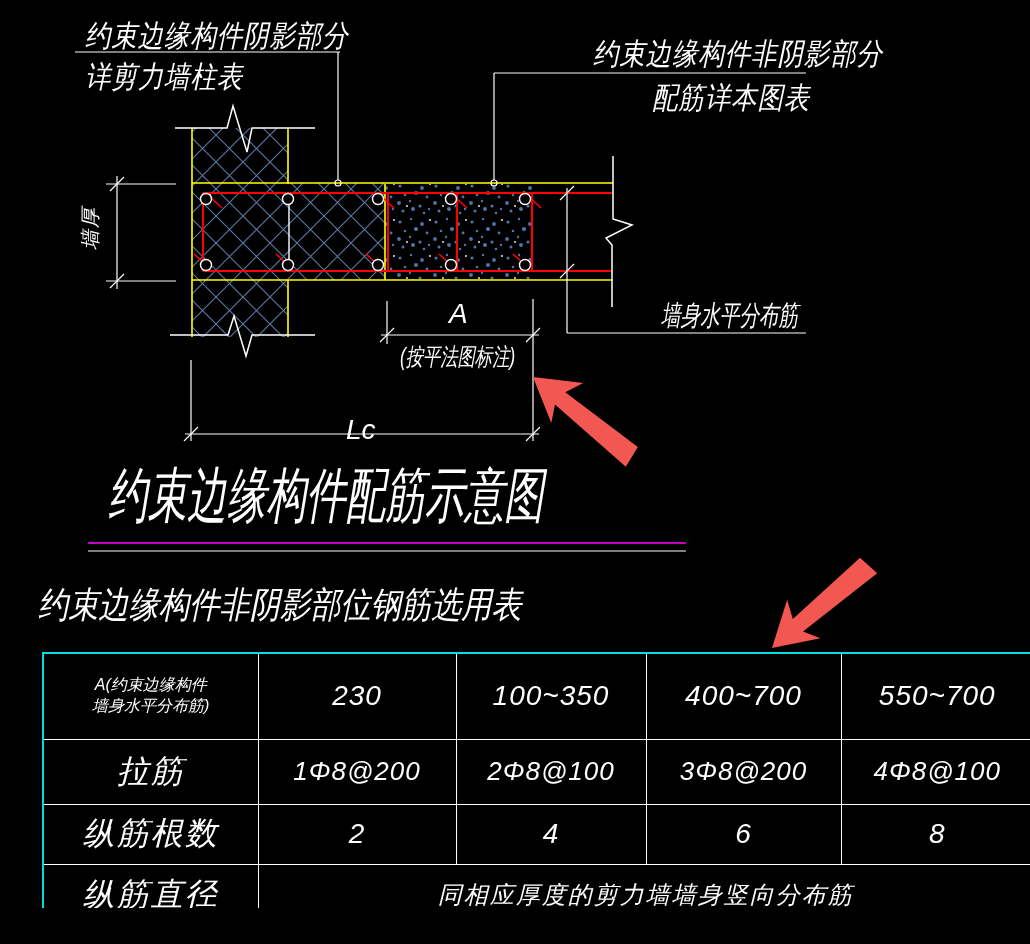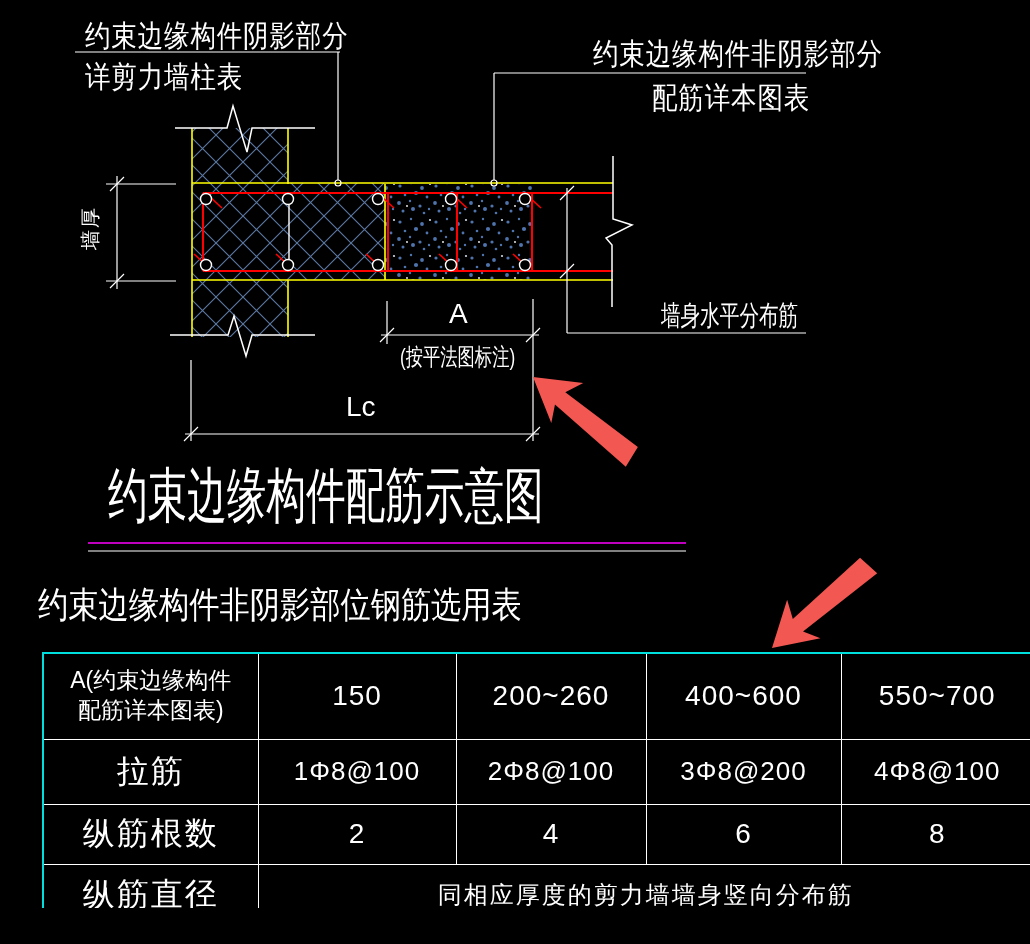--- a/index.html
+++ b/index.html
@@ -1,40 +1,40 @@
 <!DOCTYPE html>
 <html style="--background: #000000; --text: #ffffff; --wall_outline: #ffff00; --rebar: #ff0000; --hatch: #5b79a4; --table_border: #00dede; --title_underline: #ff00ff; --arrow: #f25752;"><head>
 <meta charset="utf-8">
 <style>
   html,body{margin:0;padding:0;background:#000;}
   .stage{position:relative;width:1030px;height:908px;overflow:hidden;
          background:var(--background,#000);color:var(--text,#fff);
-         font-family:"Liberation Sans","DejaVu Sans",sans-serif;}
+         font-family:"Liberation Sans","DejaVu Sans",sans-serif;font-style:italic;}
   svg{position:absolute;left:0;top:0;}
   .t{position:absolute;white-space:nowrap;line-height:1.1;transform-origin:left top;color:var(--text,#fff);}
   .callout{font-size:30px;transform:scaleX(.85);letter-spacing:1px;}
   .lbl-shadow-1{left:85px;top:19px;}
   .lbl-shadow-2{left:85px;top:60px;}
   .lbl-nonshadow-1{left:593px;top:37px;}
   .lbl-nonshadow-2{left:652px;top:81px;}
   .lbl-hbars{left:661px;top:301px;font-size:28px;transform:scaleX(.70);}
   .lbl-wallthk{left:90px;top:228px;font-size:20px;letter-spacing:2px;
                transform:translate(-50%,-50%) rotate(-90deg);transform-origin:center center;}
   .dim-a{left:449px;top:299px;font-size:28px;}
   .dim-a-note{left:400px;top:344px;font-size:24px;transform:scaleX(.72);}
-  .dim-lc{left:346px;top:392px;font-size:28px;}
+  .dim-lc{left:346px;top:415px;font-size:28px;}
   .main-title{left:108px;top:463px;font-size:60px;transform:scaleX(.66);}
   .table-title{left:38px;top:585px;font-size:36px;transform:scaleX(.84);}
 
   table.spec{position:absolute;left:42px;top:652px;width:993px;table-layout:fixed;
              border-collapse:collapse;border:2px solid var(--table_border,#00e0e0);}
   table.spec td{border:1px solid #fff;text-align:center;vertical-align:middle;
                 color:#fff;overflow:hidden;}
   tr.r1{height:86px;} tr.r2{height:65px;} tr.r3{height:60px;} tr.r4{height:62px;}
-  td.hlabel{font-size:23px;line-height:1.3;}
+  td.hlabel{font-size:16px;line-height:1.3;}
   td.rlabel{font-size:32px;letter-spacing:2px;}
   td.num{font-size:28px;letter-spacing:1px;}
   td.val{font-size:26px;letter-spacing:1px;}
   td.span-note{font-size:24px;letter-spacing:2px;}
 </style>
 </head>
 <body>
 
 <div class="stage">
 
@@ -159,30 +159,30 @@
       <col style="width:215px">
         <col style="width:198px">
         <col style="width:190px">
         <col style="width:195px">
         <col>
     </colgroup>
     <tbody>
         <tr class="r1">
       <td class="hlabel">
         <div>A(约束边缘构件</div>
-        <div>配筋详本图表)</div>
+        <div>墙身水平分布筋)</div>
       </td>
-      <td class="num">150</td>
-      <td class="num">200~260</td>
-      <td class="num">400~600</td>
+      <td class="num">230</td>
+      <td class="num">100~350</td>
+      <td class="num">400~700</td>
       <td class="num">550~700</td>
     </tr>
     <tr class="r2">
       <td class="rlabel">拉筋</td>
-      <td class="val">1Φ8@100</td>
+      <td class="val">1Φ8@200</td>
       <td class="val">2Φ8@100</td>
       <td class="val">3Φ8@200</td>
       <td class="val">4Φ8@100</td>
     </tr>
     <tr class="r3">
       <td class="rlabel">纵筋根数</td>
       <td class="num">2</td>
       <td class="num">4</td>
       <td class="num">6</td>
       <td class="num">8</td>

